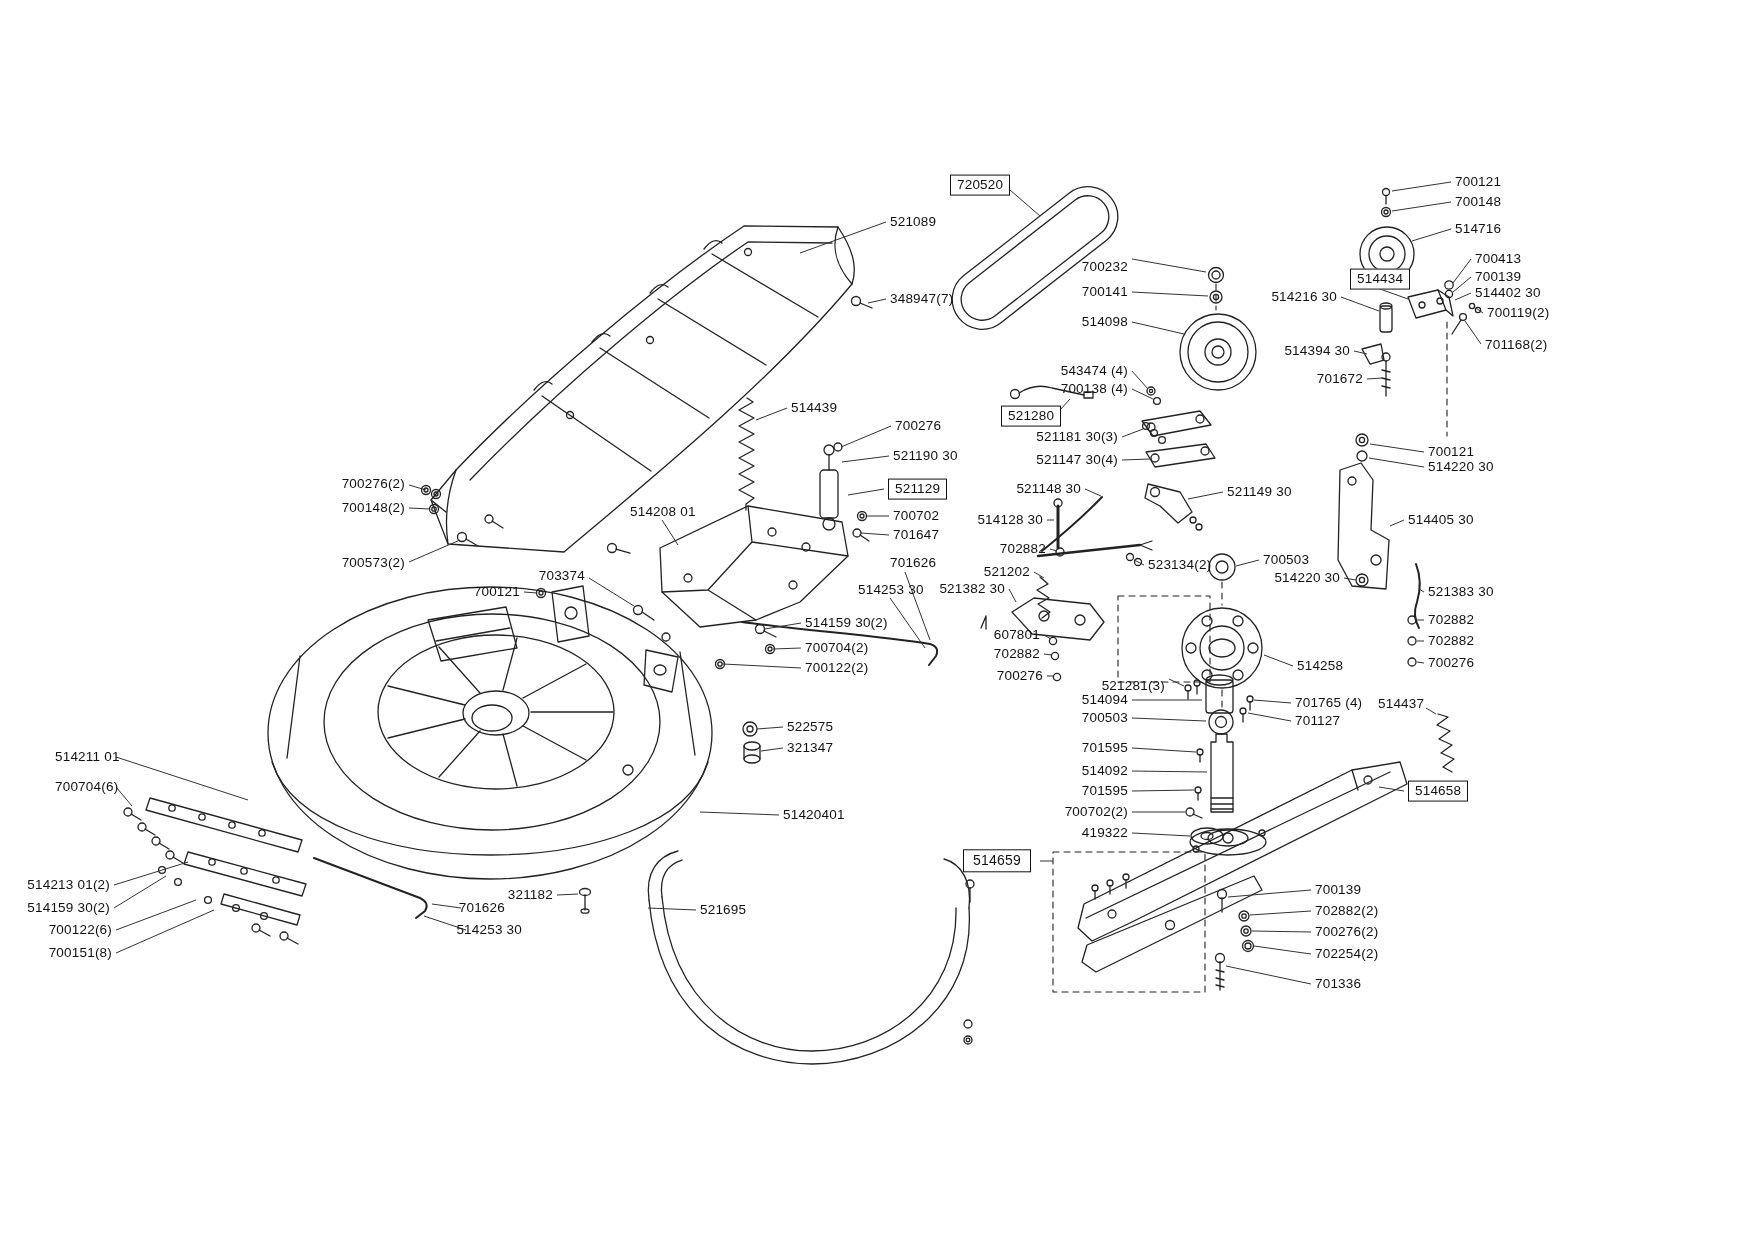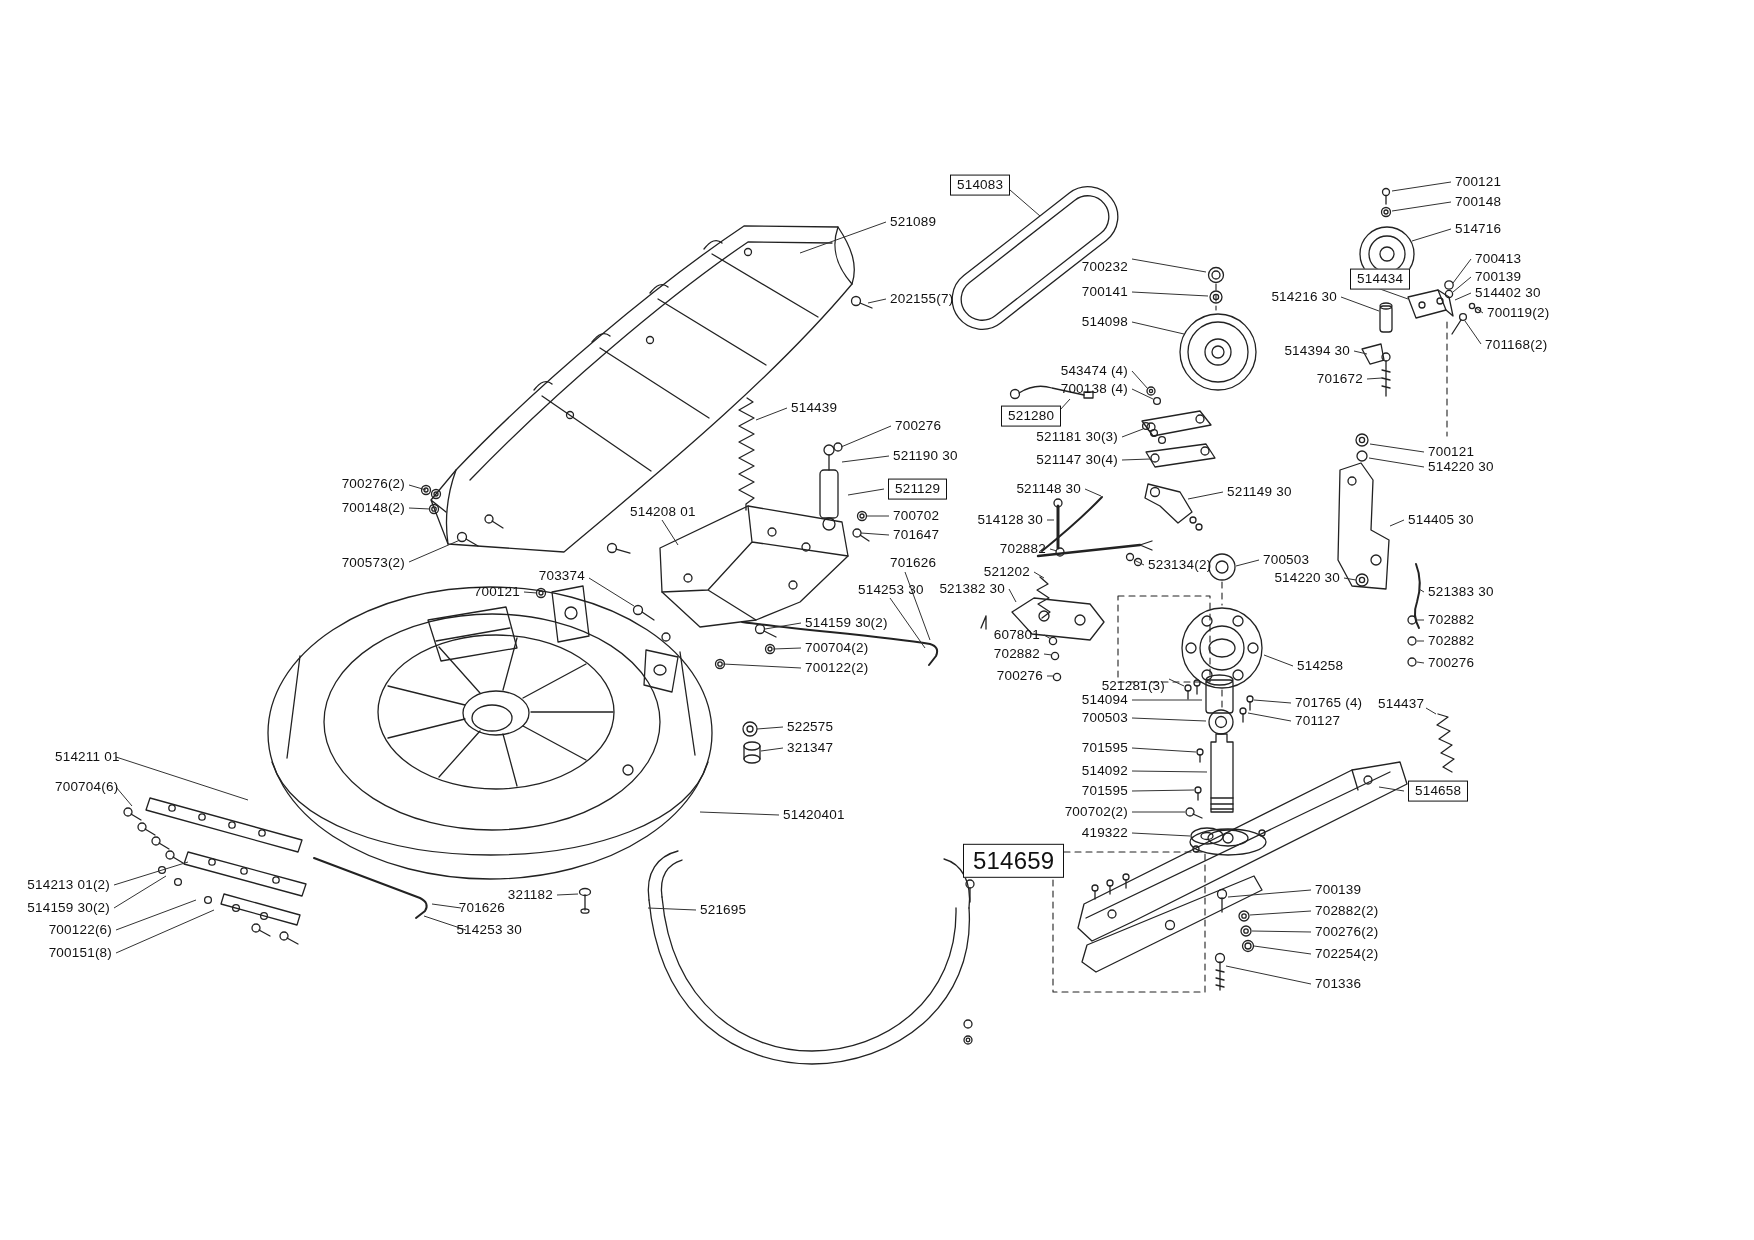--- a/index.html
+++ b/index.html
@@ -10,21 +10,21 @@
     background: var(--bg,#ffffff); overflow:hidden;
   }
   svg.art { position:absolute; left:0; top:0; }
   #labels { position:absolute; left:0; top:0; width:100%; height:100%; }
   .part-label {
     position:absolute; transform:translateY(-50%);
     font-size:13.5px; line-height:1.1; color:var(--text,#111);
     white-space:nowrap; letter-spacing:.2px;
   }
   .part-label.boxed { border:1.4px solid var(--text,#111); padding:2px 6px; background:#fff; }
-  .part-label.large { font-size:24px; padding:3px 9px; }
+  .part-label.large { font-size:14px; padding:3px 9px; }
 </style>
 </head>
 <body>
 
 <div class="stage">
 
   <svg class="art" viewBox="0 0 1754 1240" width="1754" height="1240">
     <g fill="none" stroke="#222" stroke-width="1.3" stroke-linejoin="round" stroke-linecap="round">
 
       <g>
@@ -467,21 +467,21 @@
         <line x1="1311" y1="890" x2="1228" y2="897"></line>
         <line x1="1311" y1="911" x2="1250" y2="915"></line>
         <line x1="1311" y1="932" x2="1252" y2="931"></line>
         <line x1="1311" y1="954" x2="1254" y2="946"></line>
         <line x1="1311" y1="984" x2="1226" y2="966"></line>
       </g>
   </svg>
 
   <div id="labels">
       <div class="part-label" style="top: 222px; left: 890px;">521089</div>
-      <div class="part-label" style="top: 299px; left: 890px;">202155(7)</div>
+      <div class="part-label" style="top: 299px; left: 890px;">348947(7)</div>
       <div class="part-label" style="top: 484px; right: 1349px;">700276(2)</div>
       <div class="part-label" style="top: 508px; right: 1349px;">700148(2)</div>
       <div class="part-label" style="top: 563px; right: 1349px;">700573(2)</div>
       <div class="part-label" style="top: 576px; right: 1169px;">703374</div>
       <div class="part-label" style="top: 592px; right: 1234px;">700121</div>
       <div class="part-label" style="top: 512px; left: 630px;">514208 01</div>
       <div class="part-label" style="top: 408px; left: 791px;">514439</div>
       <div class="part-label" style="top: 426px; left: 895px;">700276</div>
       <div class="part-label" style="top: 456px; left: 893px;">521190 30</div>
       <div class="part-label boxed" style="top: 489px; left: 888px;">521129</div>
@@ -498,21 +498,21 @@
       <div class="part-label" style="top: 757px; left: 55px;">514211 01</div>
       <div class="part-label" style="top: 787px; left: 55px;">700704(6)</div>
       <div class="part-label" style="top: 885px; right: 1644px;">514213 01(2)</div>
       <div class="part-label" style="top: 908px; right: 1644px;">514159 30(2)</div>
       <div class="part-label" style="top: 930px; right: 1642px;">700122(6)</div>
       <div class="part-label" style="top: 953px; right: 1642px;">700151(8)</div>
       <div class="part-label" style="top: 895px; right: 1201px;">321182</div>
       <div class="part-label" style="top: 908px; right: 1249px;">701626</div>
       <div class="part-label" style="top: 930px; right: 1232px;">514253 30</div>
       <div class="part-label" style="top: 910px; left: 700px;">521695</div>
-      <div class="part-label boxed" style="top: 185px; left: 950px;">514083</div>
+      <div class="part-label boxed" style="top: 185px; left: 950px;">720520</div>
       <div class="part-label" style="top: 259px; right: 626px; margin-top: 8px;">700232</div>
       <div class="part-label" style="top: 292px; right: 626px;">700141</div>
       <div class="part-label" style="top: 322px; right: 626px;">514098</div>
       <div class="part-label" style="top: 182px; left: 1455px;">700121</div>
       <div class="part-label" style="top: 202px; left: 1455px;">700148</div>
       <div class="part-label" style="top: 229px; left: 1455px;">514716</div>
       <div class="part-label" style="top: 259px; left: 1475px;">700413</div>
       <div class="part-label" style="top: 277px; left: 1475px;">700139</div>
       <div class="part-label" style="top: 293px; left: 1475px;">514402 30</div>
       <div class="part-label" style="top: 313px; left: 1487px;">700119(2)</div>

